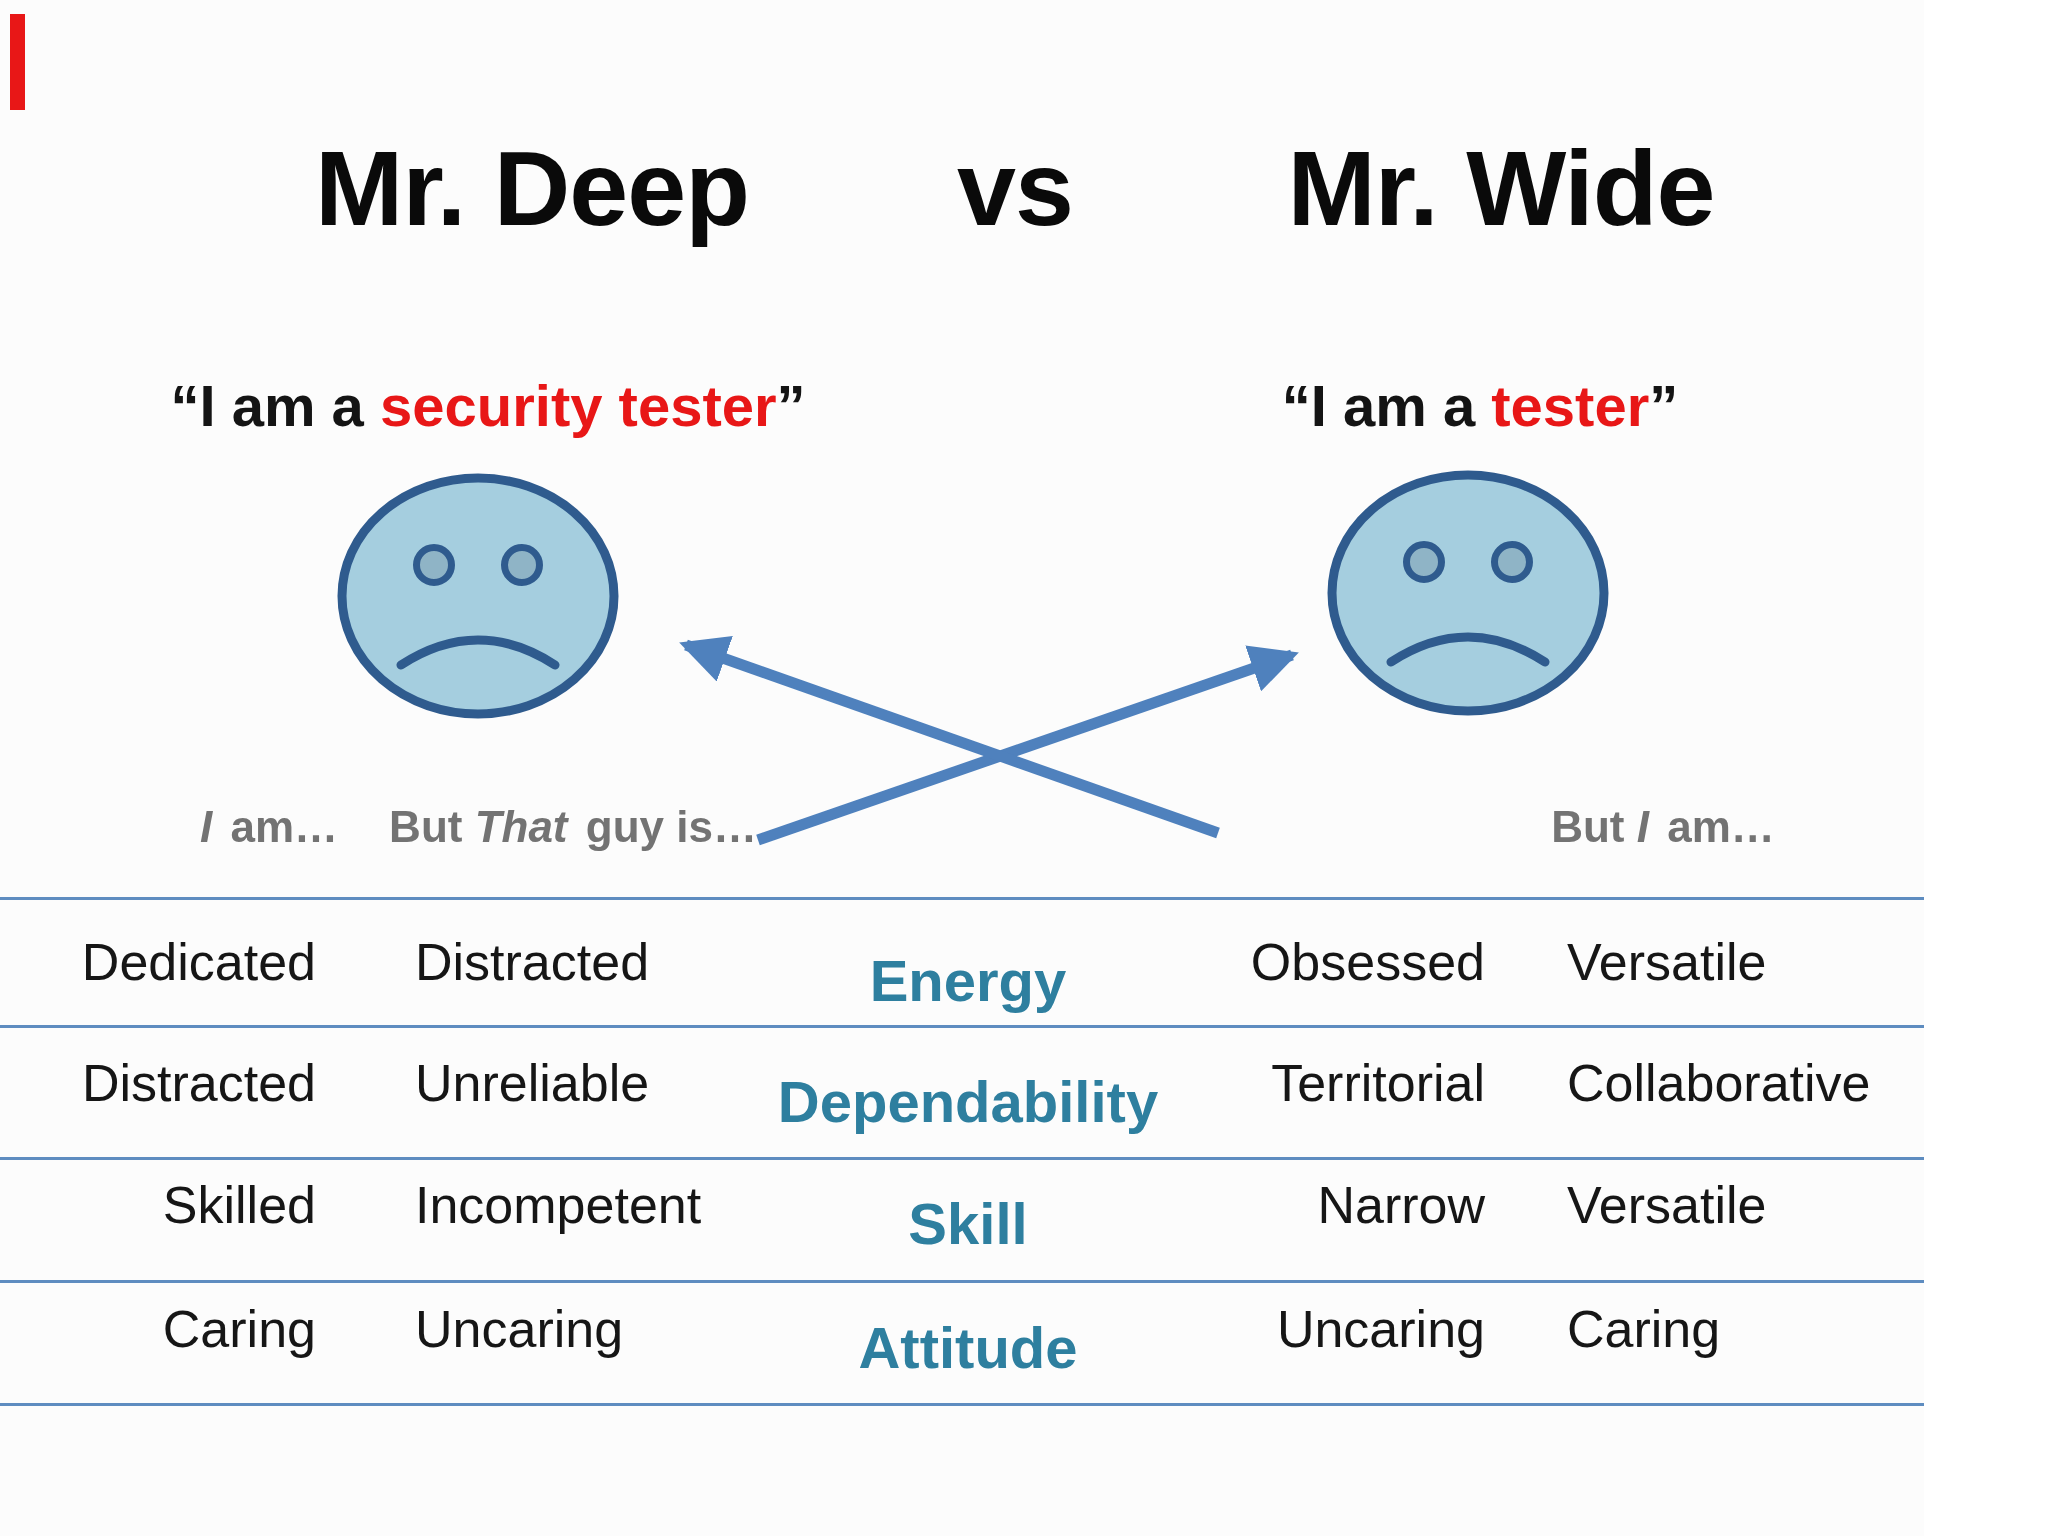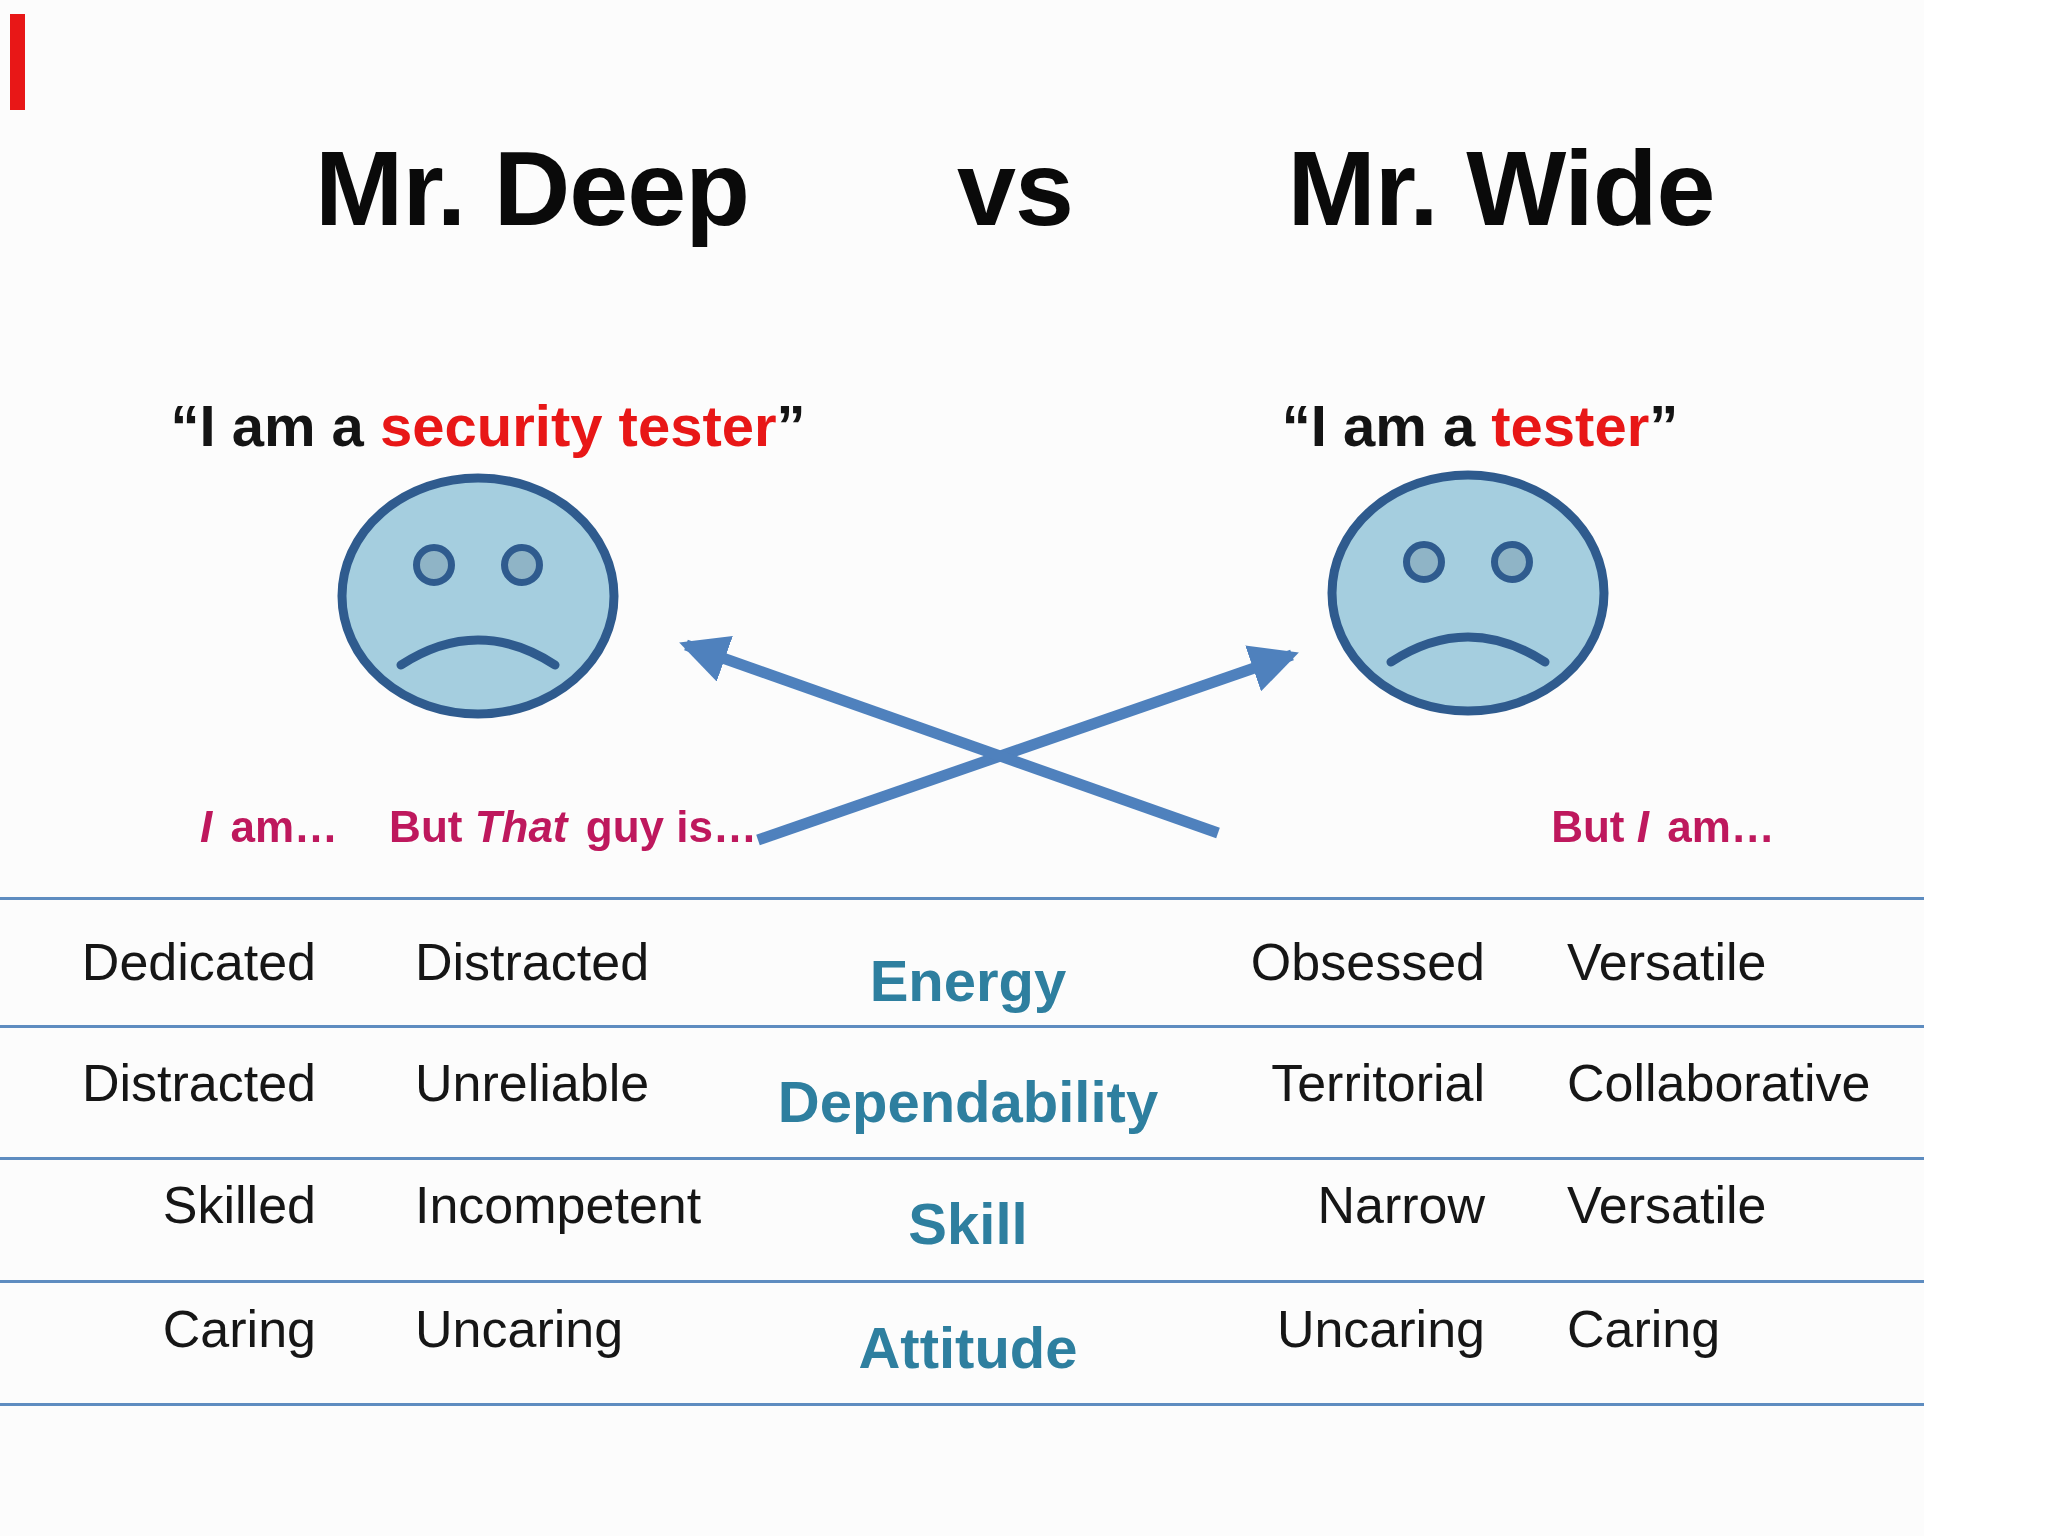--- a/index.html
+++ b/index.html
@@ -3,23 +3,23 @@
 <meta charset="utf-8">
 <style>
   html,body{margin:0;padding:0;background:#ffffff;}
   .slide{
     position:relative;width:1924px;height:1536px;overflow:hidden;
     background:#fcfcfc;font-family:"Liberation Sans",sans-serif;color:#111;
   }
   .abs{position:absolute;white-space:nowrap;}
   .cx{transform:translateX(-50%);}
   .title{font-size:106px;font-weight:700;letter-spacing:-1px;color:#0a0a0a;}
-  .quote{font-size:58px;font-weight:700;letter-spacing:0px;color:#141414;margin-top:20px;}
+  .quote{font-size:58px;font-weight:700;letter-spacing:0px;color:#141414;}
   .quote .red{color:var(--accent-red,#e81717);}
-  .hand{font-size:44px;font-weight:700;color:#be185d;}
+  .hand{font-size:44px;font-weight:700;color:#737373;}
   .hand i{font-style:italic;padding-right:6px;}
   .rule{position:absolute;left:0;width:2048px;height:3px;background:var(--line-blue,#5e8cc0);}
   .row{position:absolute;left:0;width:2048px;height:80px;}
   .cell{position:absolute;top:0;height:80px;line-height:80px;font-size:52px;color:#161616;}
   .cell.cat{font-size:58px;font-weight:700;color:var(--category-teal,#2e7f9f);}
   .c-left-self{right:1732px;text-align:center;}
   .c-left-other{left:415px;}
   .c-cat{left:968px;transform:translateX(-50%);margin-top:19px;}
   .c-right-other{right:563px;text-align:right;}
   .c-right-self{left:1567px;}

